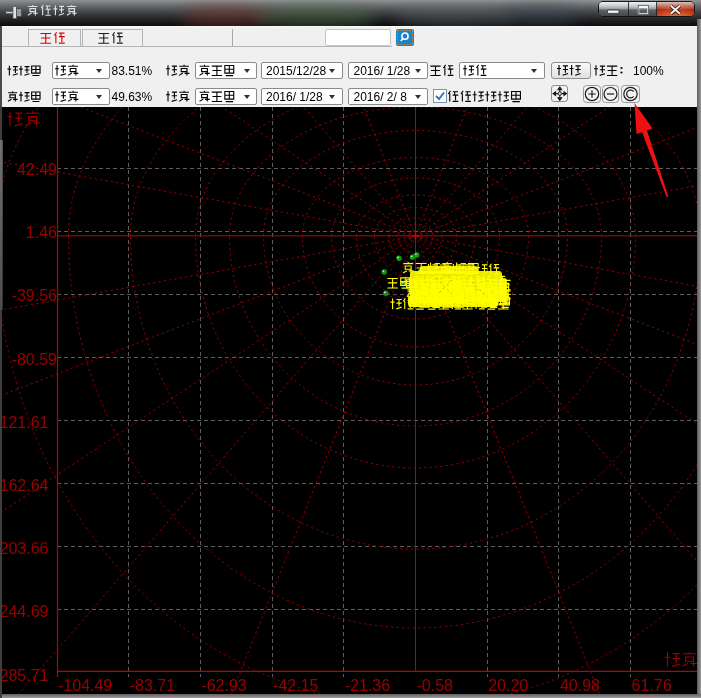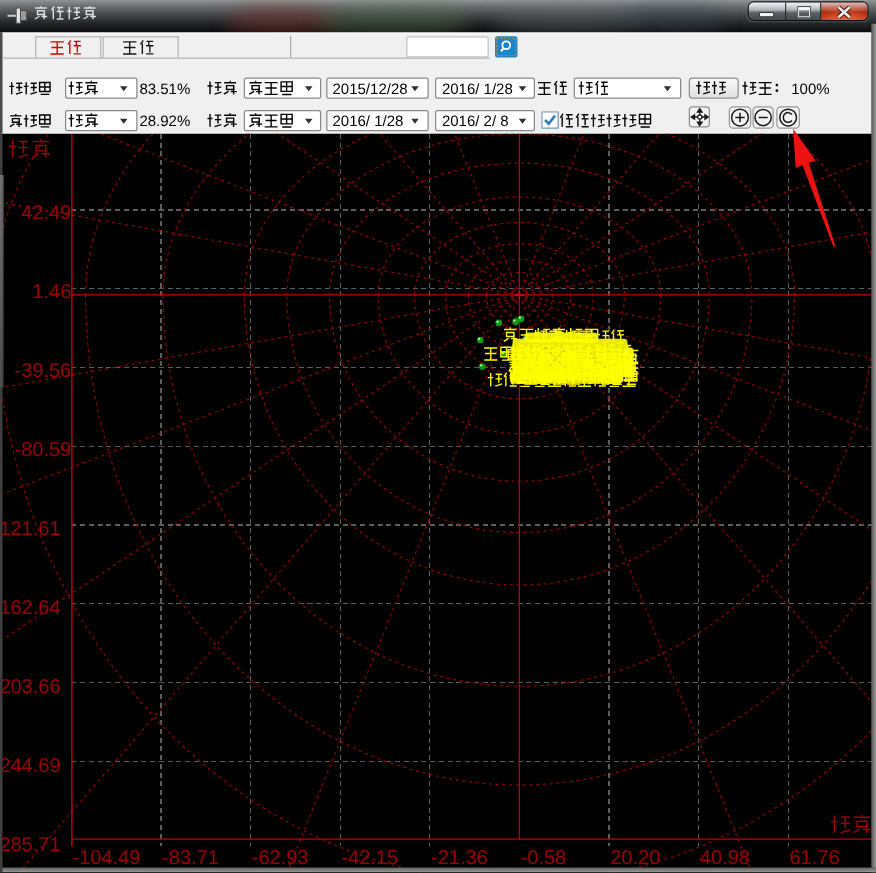--- a/index.html
+++ b/index.html
@@ -77,21 +77,21 @@
  <div class="num" style="left:264px;top:37.5px">2015/12/28</div>
  <div class="combo" style="left:346px;top:36px;width:80px;height:17px"></div>
     <div class="carr" style="left:413px;top:43px"></div>
  <div class="num" style="left:351.5px;top:37.5px">2016/ 1/28</div>
  <div class="combo" style="left:457px;top:36px;width:86px;height:17px"></div>
     <div class="carr" style="left:529px;top:43px"></div>
  <div class="abs" style="left:549px;top:35.5px;width:40px;height:17px;background:linear-gradient(#f9f9f9,#e0e0e0);border:1px solid #8e8e8e;border-radius:3px"></div>
  <div class="num" style="left:631px;top:37.5px">100%</div>
  <div class="combo" style="left:49.5px;top:61.5px;width:58px;height:17px"></div>
     <div class="carr" style="left:94px;top:68.5px"></div>
- <div class="num" style="left:109.5px;top:63.5px">28.92%</div>
+ <div class="num" style="left:109.5px;top:63.5px">49.63%</div>
  <div class="combo" style="left:193px;top:61.5px;width:62px;height:17px"></div>
     <div class="carr" style="left:242px;top:68.5px"></div>
  <div class="combo" style="left:258.5px;top:61.5px;width:82px;height:17px"></div>
     <div class="carr" style="left:327px;top:68.5px"></div>
  <div class="num" style="left:264px;top:63.5px">2016/ 1/28</div>
  <div class="combo" style="left:346px;top:61.5px;width:80px;height:17px"></div>
     <div class="carr" style="left:413px;top:68.5px"></div>
  <div class="num" style="left:351.5px;top:63.5px">2016/ 2/ 8</div>
  <svg width="16" height="16" style="position:absolute;left:431px;top:62.5px">
       <rect x="0.5" y="0.5" width="13" height="13" fill="#fff" stroke="#7a96b5" stroke-width="1"></rect>

